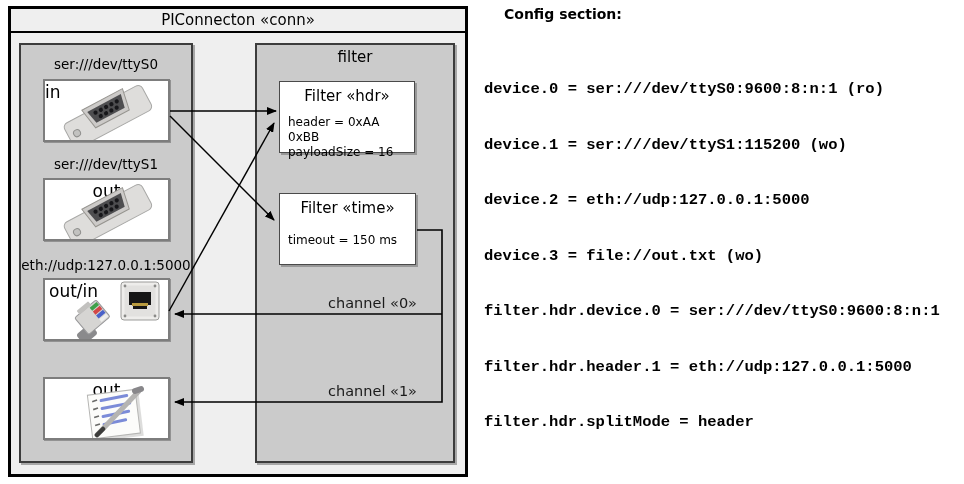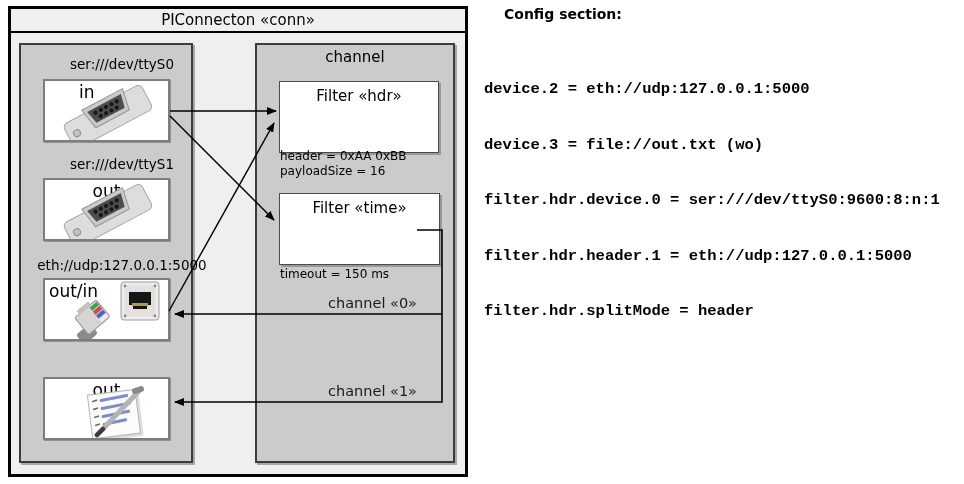--- a/index.html
+++ b/index.html
@@ -12,36 +12,36 @@
   .outer-header{position:absolute;left:8px;top:9px;width:460px;height:23px;
                 text-align:center;font-size:15px;line-height:22px;}
   .header-rule{position:absolute;left:10px;top:31px;width:456px;height:2px;background:#000;}
 
   .panel{position:absolute;background:#cbcbcb;border:2px solid #3c3c3c;
          box-shadow:2px 2px 0 rgba(80,80,80,.45);}
   .devices-panel{left:19px;top:43px;width:170px;height:416px;}
   .filters-panel{left:255px;top:43px;width:196px;height:416px;}
   .panel-title{position:absolute;left:0;top:3px;width:100%;text-align:center;font-size:15px;}
 
-  .device-url{position:absolute;left:19px;width:174px;text-align:center;font-size:13.5px;line-height:17px;padding-left:16px;}
+  .device-url{position:absolute;left:19px;width:174px;text-align:center;font-size:13.5px;line-height:17px;}
   .device-box{position:absolute;left:43px;width:123px;height:59px;background:#fff;
               border:2px solid #7d7d7d;box-shadow:1px 1px 0 rgba(90,90,90,.5);}
   .device-dir{position:absolute;top:1px;width:100%;text-align:center;
               font-size:17px;line-height:20px;}
   .device-dir.tl{text-align:center;padding-left:4px;width:auto;}
-  .device-dir.shift-r{padding-left:34px;width:auto;}
+  .device-dir.shift-r{width:auto;}
   .device-dir.shift-l{padding-right:40px;}
   .dev-icon{position:absolute;left:0;top:0;}
 
   .filter-card{position:absolute;left:279px;background:#fff;border:1.5px solid #4a4a4a;
-               box-shadow:2px 2px 0 rgba(90,90,90,.45);padding-left:24px;}
+               box-shadow:2px 2px 0 rgba(90,90,90,.45);}
   .filter-hdr{top:81px;width:134px;height:70px;}
   .filter-time{top:193px;width:135px;height:70px;text-decoration:underline;}
   .filter-title{position:absolute;left:0;top:5px;width:100%;text-align:center;font-size:15px;}
-  .filter-attrs{position:absolute;left:0;font-size:12px;line-height:15px;margin-top:34px;}
+  .filter-attrs{position:absolute;left:8px;font-size:12px;line-height:15px;}
   .filter-hdr .filter-attrs{top:33px;}
   .filter-time .filter-attrs{top:39px;}
 
   svg.overlay{position:absolute;left:0;top:0;pointer-events:none;}
   .chan-label{font-size:14.5px;fill:#1a1a1a;font-family:"DejaVu Sans",sans-serif;}
 
   
   .config-heading{position:absolute;left:484px;top:6px;font-size:14px;font-weight:bold;
                   font-family:"DejaVu Sans",sans-serif;margin-left:20px;}
   .config-block{position:absolute;left:484px;top:43px;font-family:"Liberation Mono","DejaVu Sans Mono",monospace;
@@ -147,21 +147,21 @@
             <line x1="58" y1="44" x2="80" y2="42"></line>
         </g>
       </g>
       <line x1="52" y1="56" x2="94" y2="12" stroke="#b5b4b2" stroke-width="5" stroke-linecap="round"></line>
       <line x1="90" y1="12" x2="96" y2="10" stroke="#88878a" stroke-width="6" stroke-linecap="round"></line>
       <line x1="52" y1="56" x2="58" y2="50" stroke="#3c3c3a" stroke-width="4.5" stroke-linecap="round"></line>
     </svg>
   </div>
 
   <div class="panel filters-panel">
-    <div class="panel-title">channel</div>
+    <div class="panel-title">filter</div>
   </div>
 
   <div class="filter-card filter-hdr">
     <div class="filter-title">Filter «hdr»</div>
     <div class="filter-attrs">
       <div>header = 0xAA 0xBB</div>
       <div>payloadSize = 16</div>
     </div>
   </div>
 
@@ -187,20 +187,22 @@
 
     <path d="M417 230 H442 V402 H175" fill="none" stroke="#000" stroke-width="1.6" marker-end="url(#arr)"></path>
 
     <path d="M442 314 H175" fill="none" stroke="#000" stroke-width="1.6" marker-end="url(#arr)"></path>
     <text class="chan-label" x="417" y="308" text-anchor="end">channel «0»</text>
     <text class="chan-label" x="417" y="396" text-anchor="end">channel «1»</text>
   </svg>
 
   <div class="config-heading">Config section:</div>
   <div class="config-block">
+    <div>device.0 = ser:///dev/ttyS0:9600:8:n:1 (ro)</div>
+    <div>device.1 = ser:///dev/ttyS1:115200 (wo)</div>
     <div>device.2 = eth://udp:127.0.0.1:5000</div>
     <div>device.3 = file://out.txt (wo)</div>
     <div>filter.hdr.device.0 = ser:///dev/ttyS0:9600:8:n:1</div>
     <div>filter.hdr.header.1 = eth://udp:127.0.0.1:5000</div>
     <div>filter.hdr.splitMode = header</div>
     
     
     
     
     

